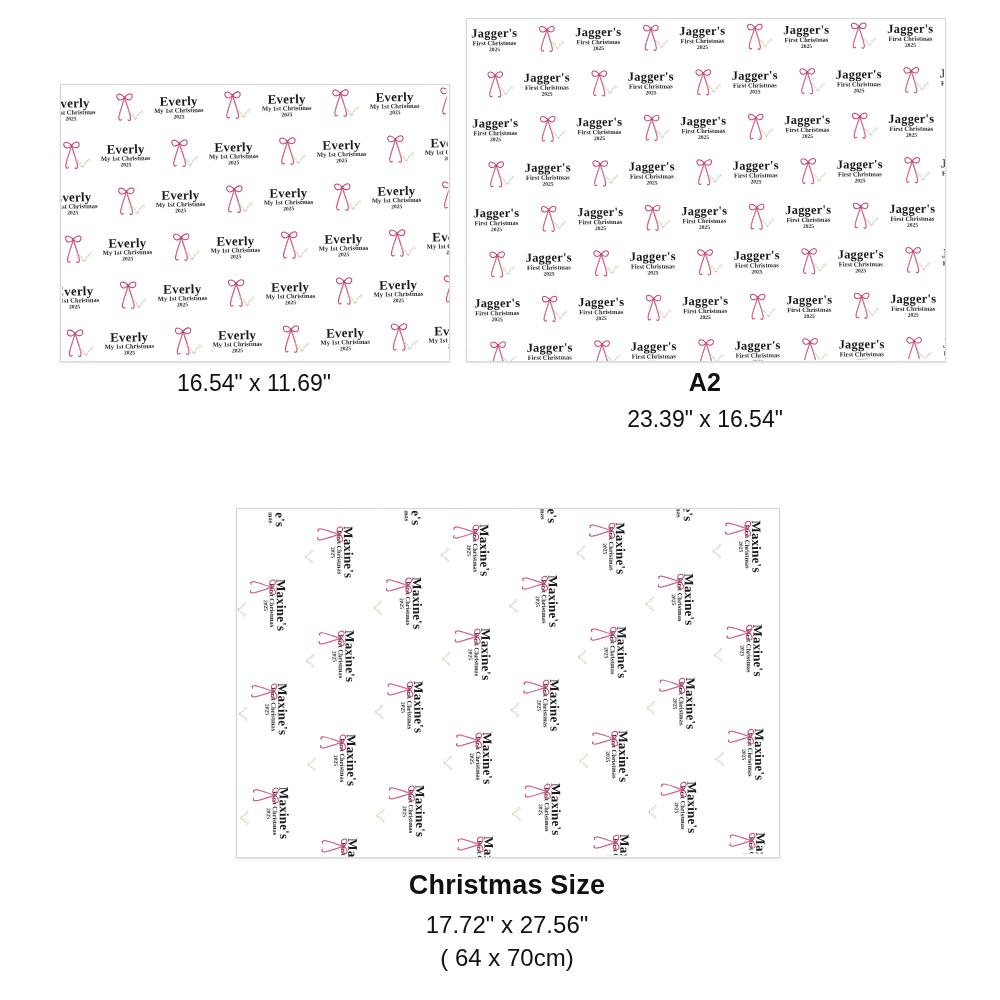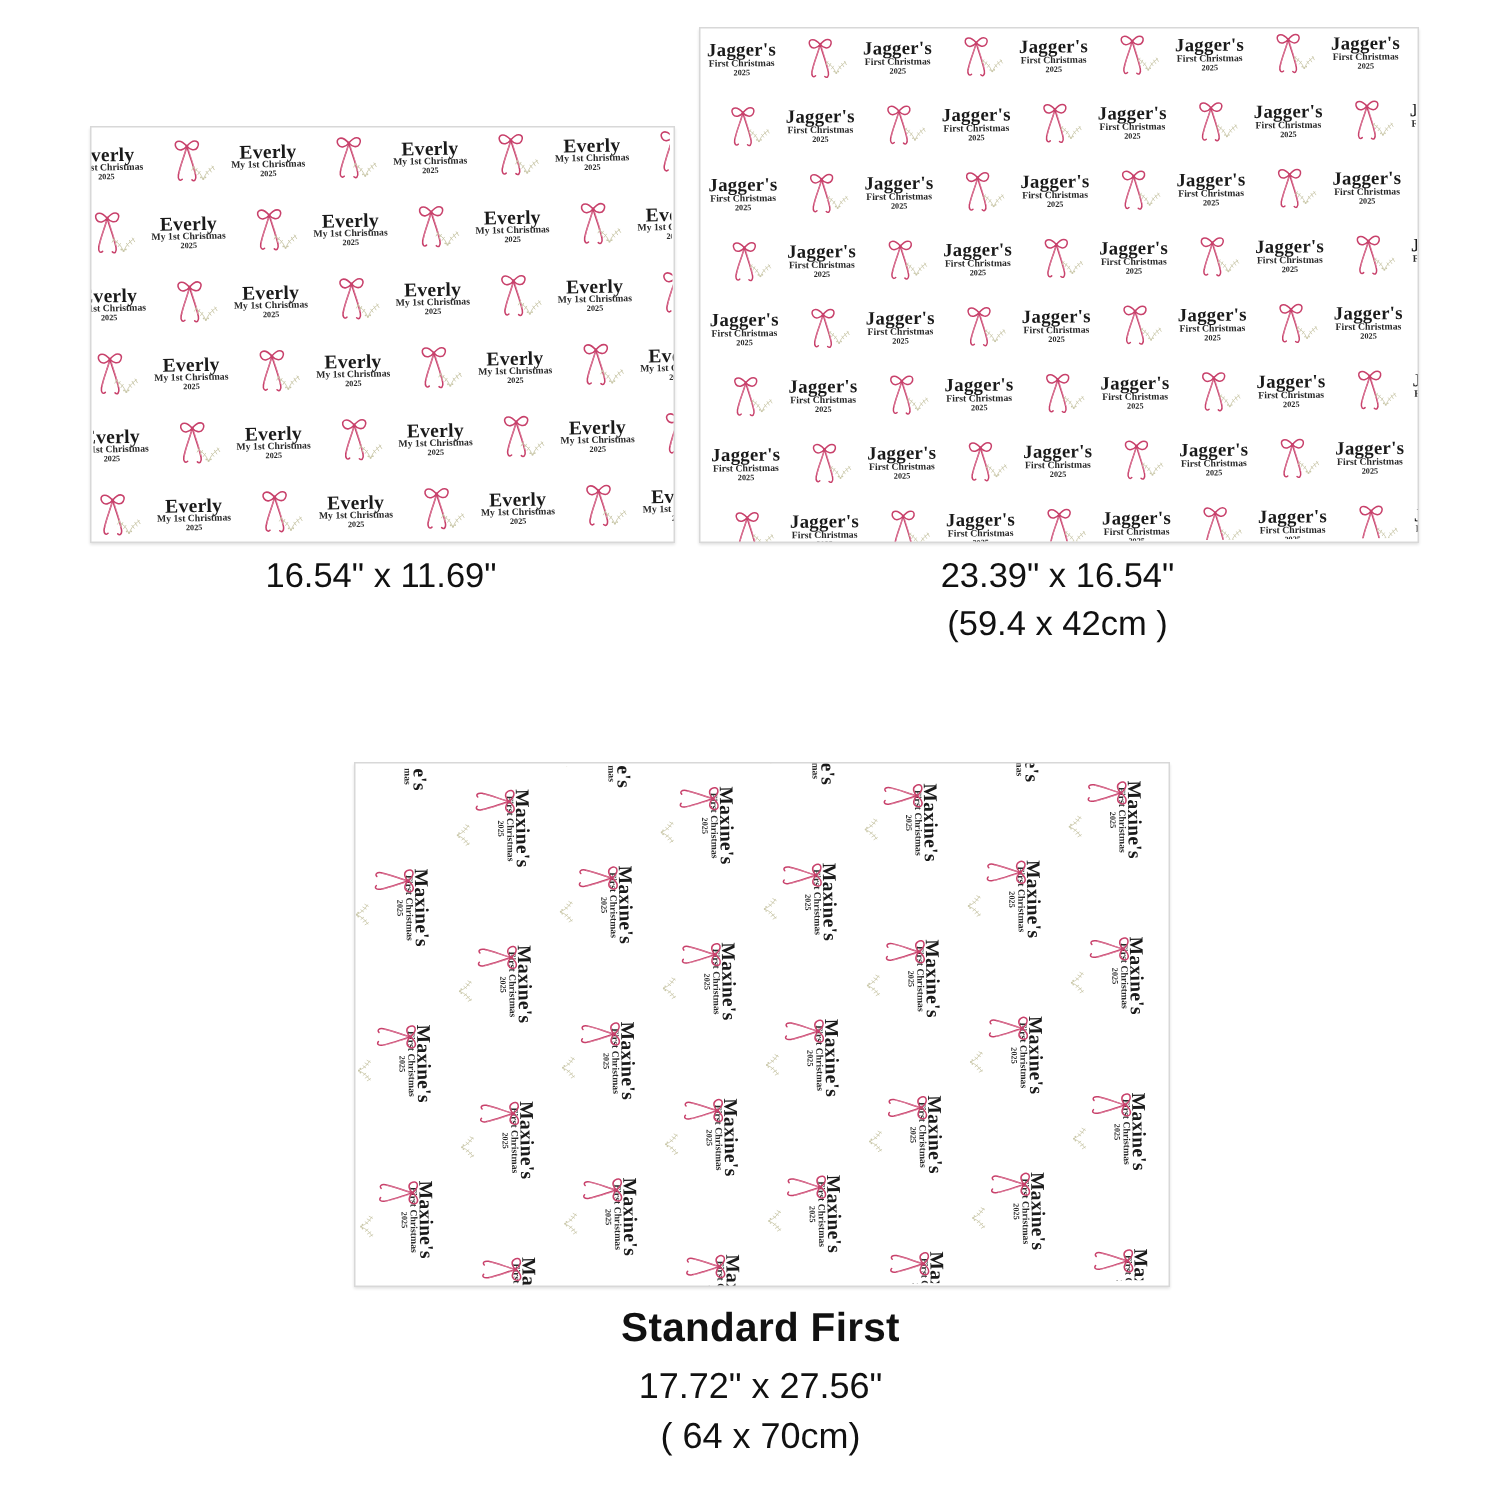--- a/index.html
+++ b/index.html
@@ -2207,23 +2207,23 @@
                 <circle cx="17" cy="20" r="1.5"></circle>
                 <circle cx="14" cy="18" r="1.2"></circle>
                 <circle cx="20" cy="18" r="1.2"></circle>
               </g>
             </svg>
           </div>
         </div>
     </div>
   </div>
   <div class="caption" style="left:466px; top:368px; width:478px;">
+    <div class="label">A2</div>
     <div class="dims">
       <div>23.39" x 16.54"</div>
-      <div>(59.4 x 42cm )</div>
     </div>
   </div>
 
   <div class="sample" style="left:236px; top:508px; width:542px; height:348px;">
     <div class="paper" style="width:100%; height:100%;">
       <div class="paper-inner" id="pat-std" style="transform-origin: 50% 50%; transform: rotate(-0.8deg);">
           <div class="cell" style="left: 52px; top: -48px; width: 74px; transform-origin: 0px 0px; transform: rotate(90deg);">
             <div class="nm" style="font-size:13px">Maxine's</div>
             <div class="sub" style="font-size:6.5px">First Christmas</div>
             <div class="yr" style="font-size:5.5px">2025</div>
@@ -3250,20 +3250,20 @@
               <g stroke="#e08aa6" fill="none" stroke-width="1.1" stroke-linecap="round">
                 <path d="M19 20 C15 31, 11 42, 9 52"></path>
                 <path d="M22 20 C25 31, 29 42, 31 53"></path>
               </g>
             </svg>
           </div>
         </div>
     </div>
   </div>
   <div class="caption big" style="left:236px; top:870px; width:542px;">
-    <div class="label">Standard First</div>
+    <div class="label">Christmas Size</div>
     <div class="dims">
       <div>17.72" x 27.56"</div>
       <div>( 64 x 70cm)</div>
     </div>
   </div>
 
 </div>
 
 </body></html>

